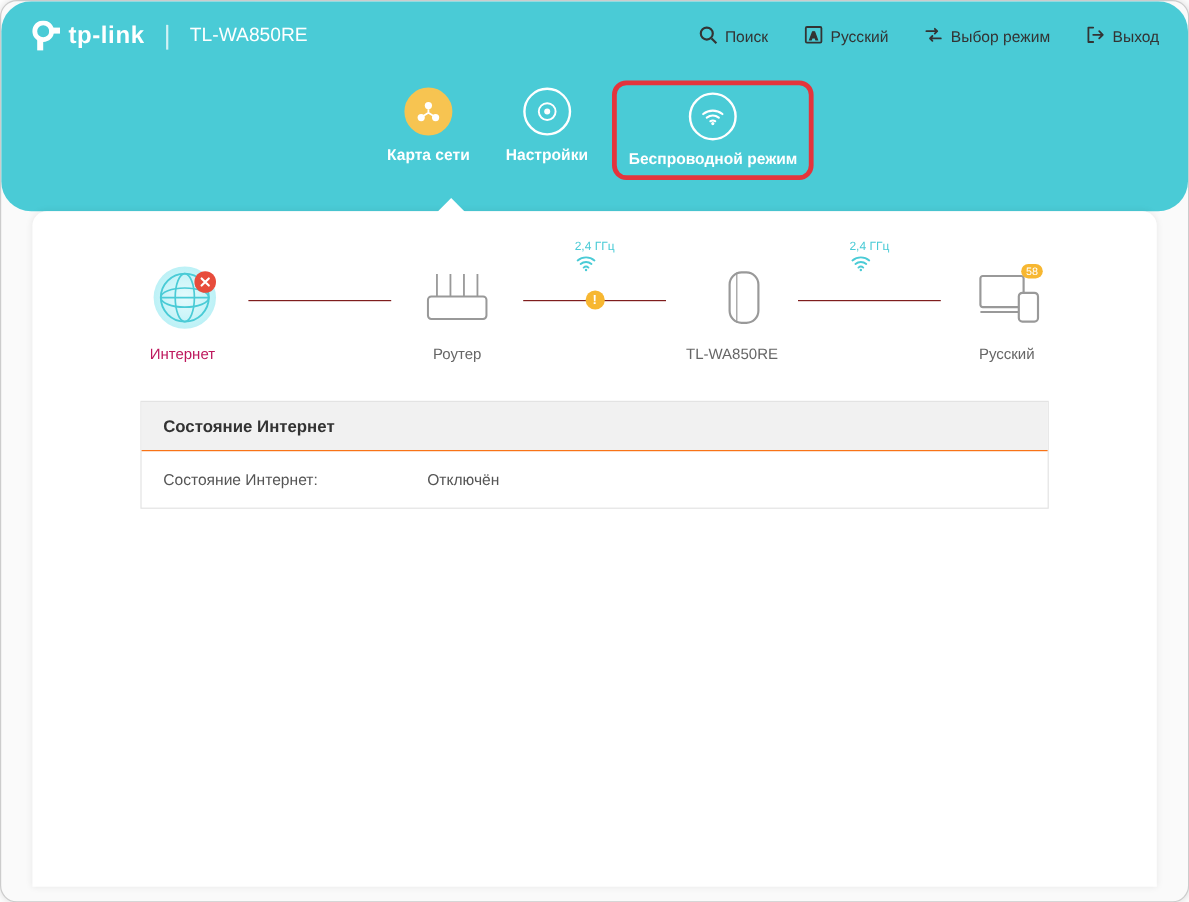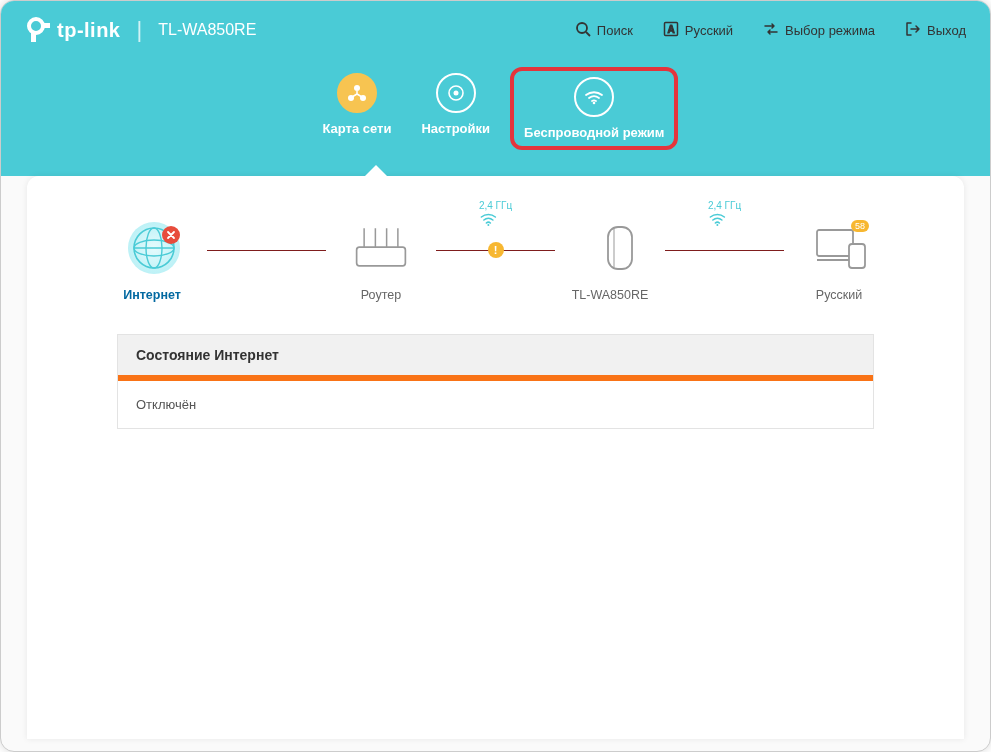--- a/index.html
+++ b/index.html
@@ -17,20 +17,21 @@
   border: 1px solid #ccc;
   background: #fafafa;
   box-shadow: 0 0 8px rgba(0,0,0,0.15);
   overflow: hidden;
   position: relative;
 }
 .header {
   background: #4acbd6;
   height: 175px;
   position: relative;
+  border-radius: 25px;
 }
 .topbar {
   height: 58px;
   display: flex;
   align-items: center;
   padding: 0 24px;
   color: #fff;
 }
 .logo-area { display: flex; align-items: center; gap: 6px; }
 .logo-dot { width: 26px; height: 26px; }
@@ -99,21 +100,21 @@
 .node {
   display: flex;
   flex-direction: column;
   align-items: center;
   gap: 10px;
   font-size: 12.5px;
   color: #666;
   width: 110px;
   position: relative;
 }
-.node.active-node .nlabel { color: #0369a1; font-weight: 700; }
+.node.active-node .nlabel { color: #be185d; font-weight: 400; }
 .nicon { width: 60px; height: 60px; display:flex; align-items:center; justify-content:flex-end; position: relative;}
 .connector { flex: 1; height: 1px; background: #7f1d1d; position: relative; margin-top: -20px; min-width: 60px;}
 .connector .warn {
   position: absolute; left: 50%; top: 50%; transform: translate(-50%,-50%);
   width: 16px; height: 16px; border-radius: 50%;
   background: #f7b731; color: #fff; font-size: 11px; font-weight: bold;
   display: flex; align-items: center; justify-content: center;
 }
 .wifi-label {
   position: absolute; top: -50px; left: 50%; transform: translateX(-50%);
@@ -133,21 +134,21 @@
 .status-panel {
   margin: 14px 90px 0;
   border: 1px solid #e3e3e3;
 }
 .sp-header {
   background: #f1f1f1;
   padding: 12px 18px;
   font-weight: bold;
   font-size: 14px;
   color: #333;
-  border-bottom: 6px solid #f97316;
+  border-bottom: 1px solid #f97316;
 }
 .sp-row {
   display: flex;
   padding: 16px 18px;
   font-size: 13px;
   color: #555;
 }
 .sp-key { width: 220px; }
 </style>
 </head>
@@ -180,21 +181,21 @@
           <span><svg width="16" height="16" viewBox="0 0 16 16" fill="none">
                 <rect x="1.5" y="1.5" width="13" height="13" stroke="#333" stroke-width="1.5" rx="1"></rect>
                 <text x="8" y="12" text-anchor="middle" font-size="10" font-family="Arial" fill="#333" font-weight="bold">А</text>
               </svg></span>
           <span>Русский</span>
         </div>
         <div class="topitem">
           <span><svg width="16" height="16" viewBox="0 0 16 16" fill="none">
                 <path d="M2 5h9 M11 5l-2-2 M11 5l-2 2 M14 11H5 M5 11l2-2 M5 11l2 2" stroke="#333" stroke-width="1.5" stroke-linecap="round"></path>
               </svg></span>
-          <span>Выбор режима</span>
+          <span>Выбор режим</span>
         </div>
         <div class="topitem">
           <span><svg width="16" height="16" viewBox="0 0 16 16" fill="none">
                 <path d="M6 2H2v12h4 M6 8h8 M11 5l3 3-3 3" stroke="#333" stroke-width="1.5" fill="none" stroke-linecap="round" stroke-linejoin="round"></path>
               </svg></span>
           <span>Выход</span>
         </div>
       </div>
     </div>
 
@@ -314,17 +315,18 @@
             </svg>
           <div class="badge-count">58</div>
         </div>
         <span class="nlabel">Русский</span>
       </div>
     </div>
 
     <div class="status-panel">
       <div class="sp-header">Состояние Интернет</div>
       <div class="sp-row">
+        <div class="sp-key">Состояние Интернет:</div>
         <div>Отключён</div>
       </div>
     </div>
   </div>
 </div>
 
 </body></html>

